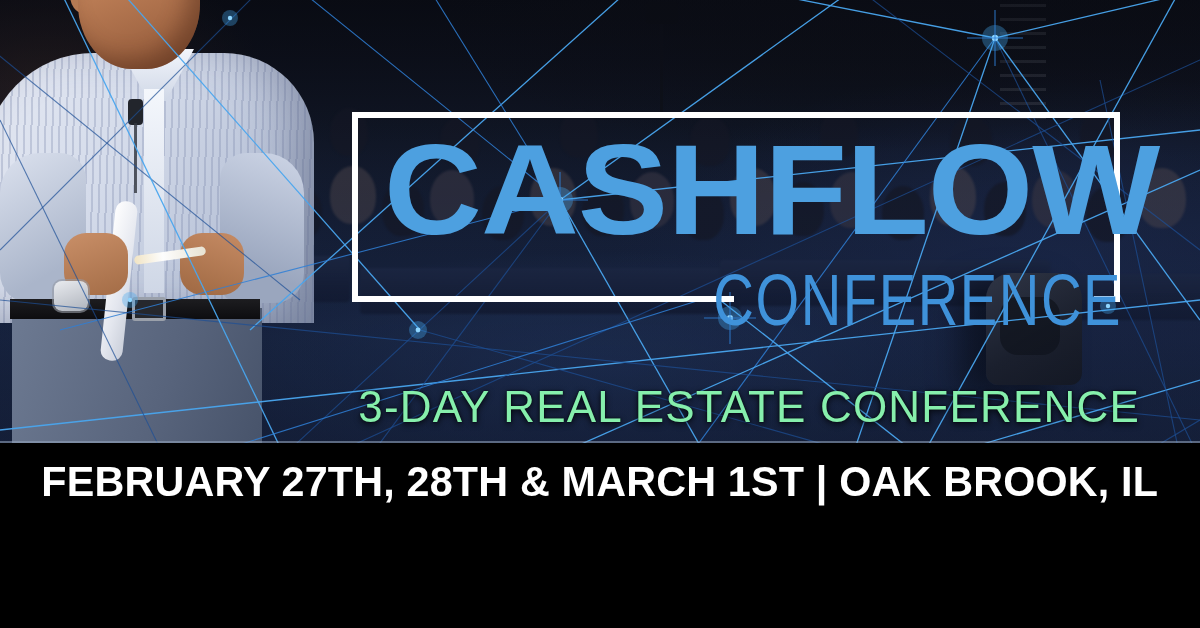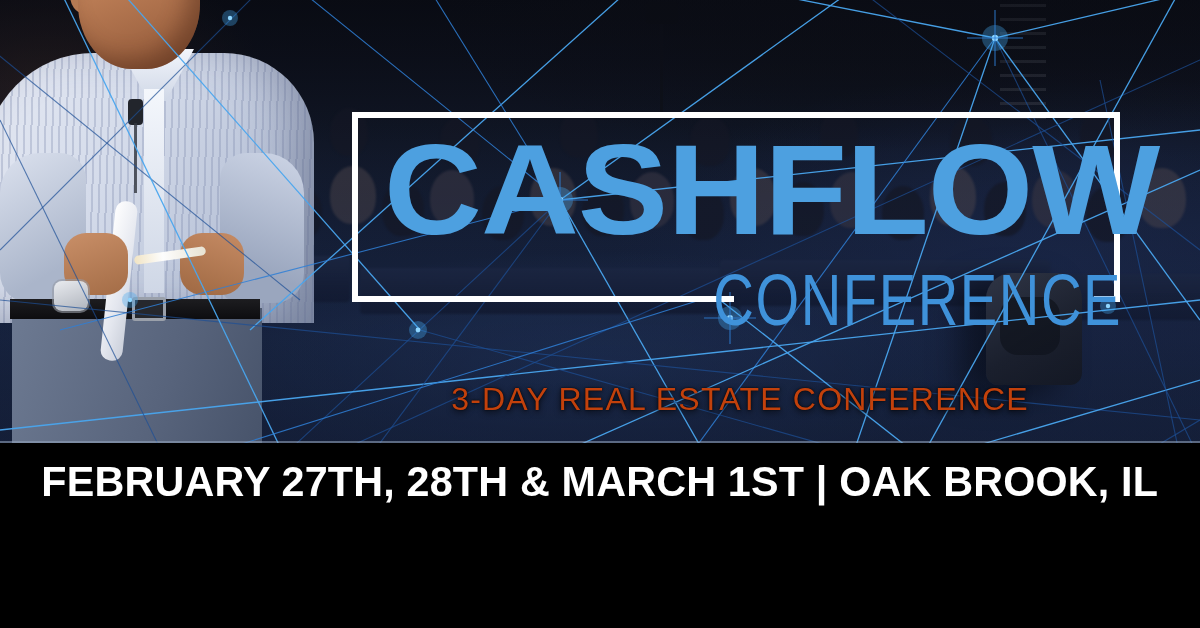--- a/index.html
+++ b/index.html
@@ -203,22 +203,22 @@
     font-weight:400; letter-spacing:2px;
     color:#3f92da;
     transform:scaleX(.78);
     transform-origin:right center;
     white-space:nowrap;
   }
 
   
   .subtitle{
     position:absolute; left:340px; top:380px; width:800px;
-    text-align:center; color:#c2410c;
-    font-size:32px; line-height:1.22;
+    text-align:right; color:#86efac;
+    font-size:44px; line-height:1.22;
     font-weight:400; letter-spacing:1.2px;
     text-shadow:0 2px 6px rgba(0,0,0,.85), 0 0 2px rgba(0,0,0,.9);
   }
   .subtitle div{ white-space:nowrap; }
 
   
   .hairline{ position:absolute; left:0; right:0; bottom:77px; height:2px; background:rgba(150,165,190,.55); }
   .bar{
     position:absolute; left:0; right:0; bottom:0; height:77px;
     background:#000;

